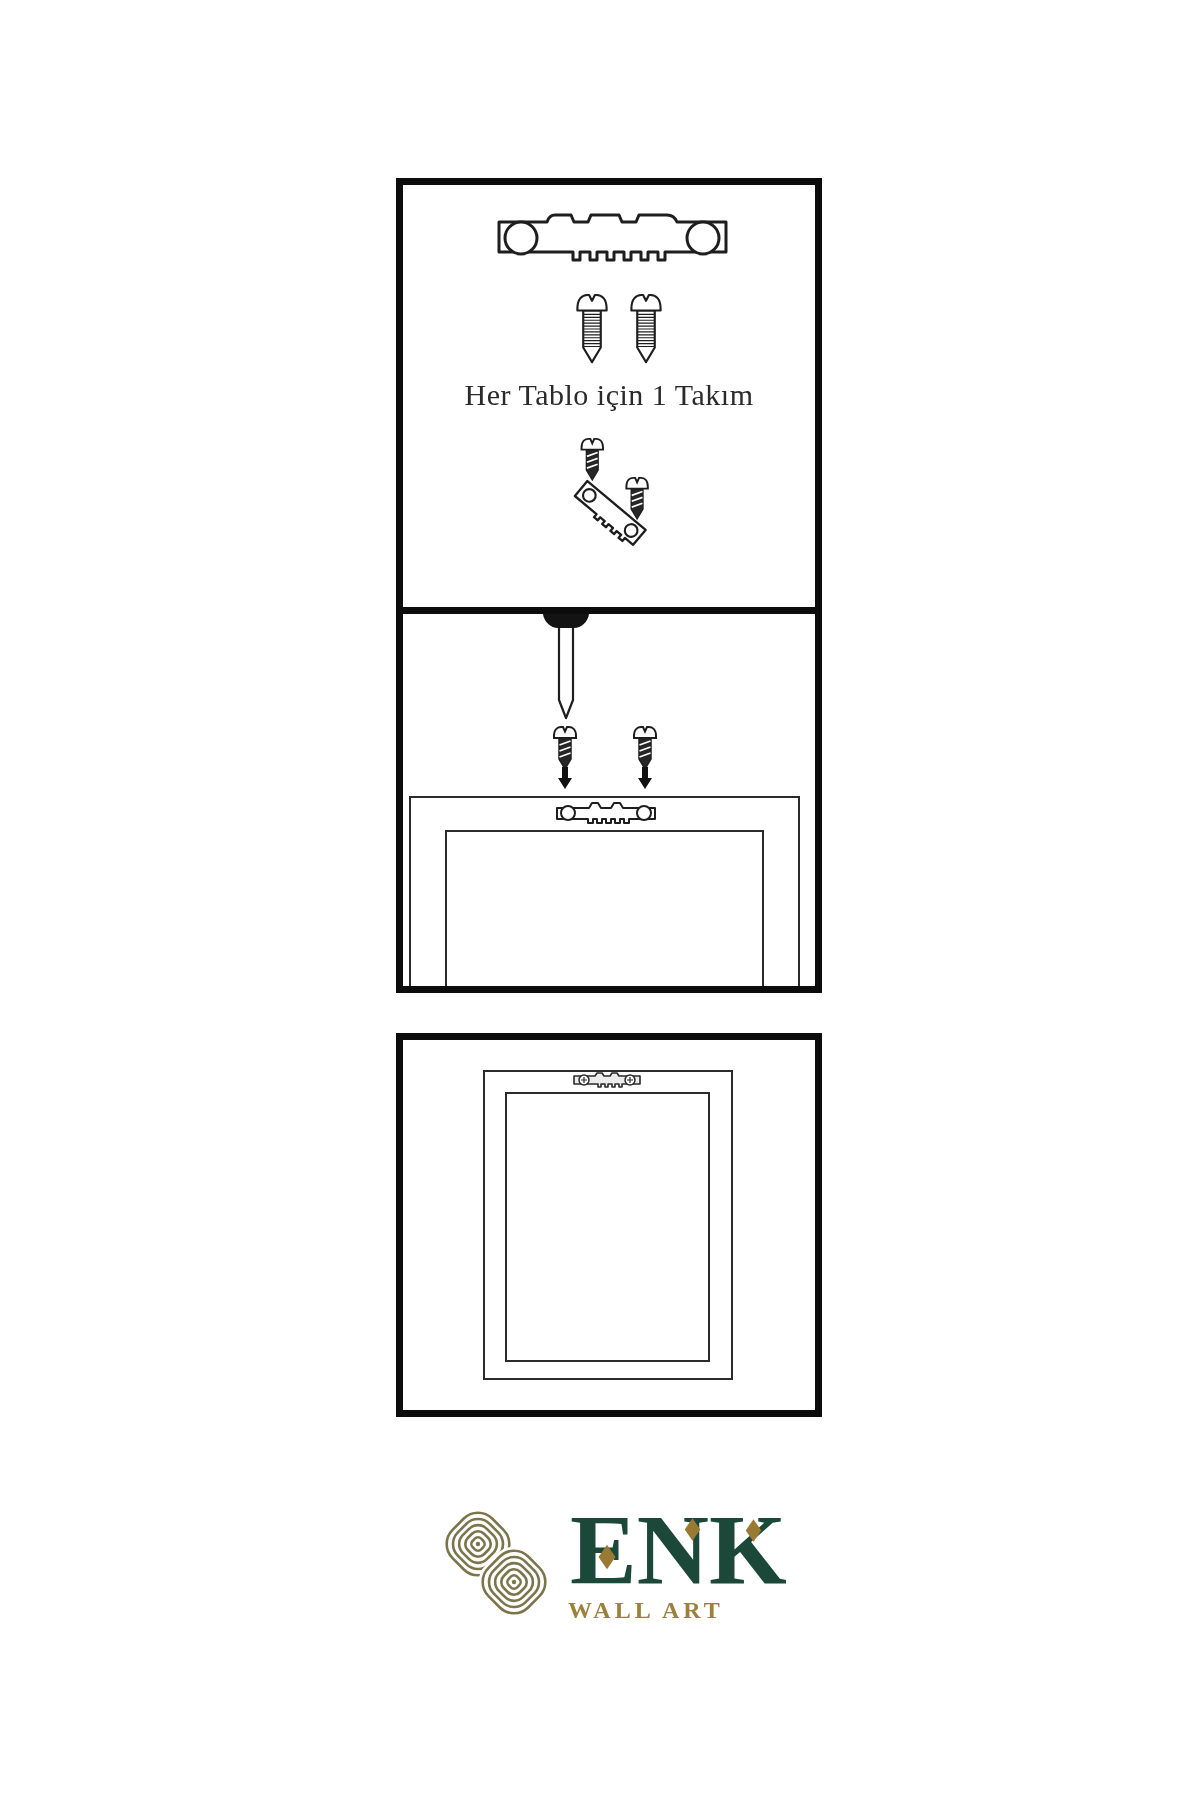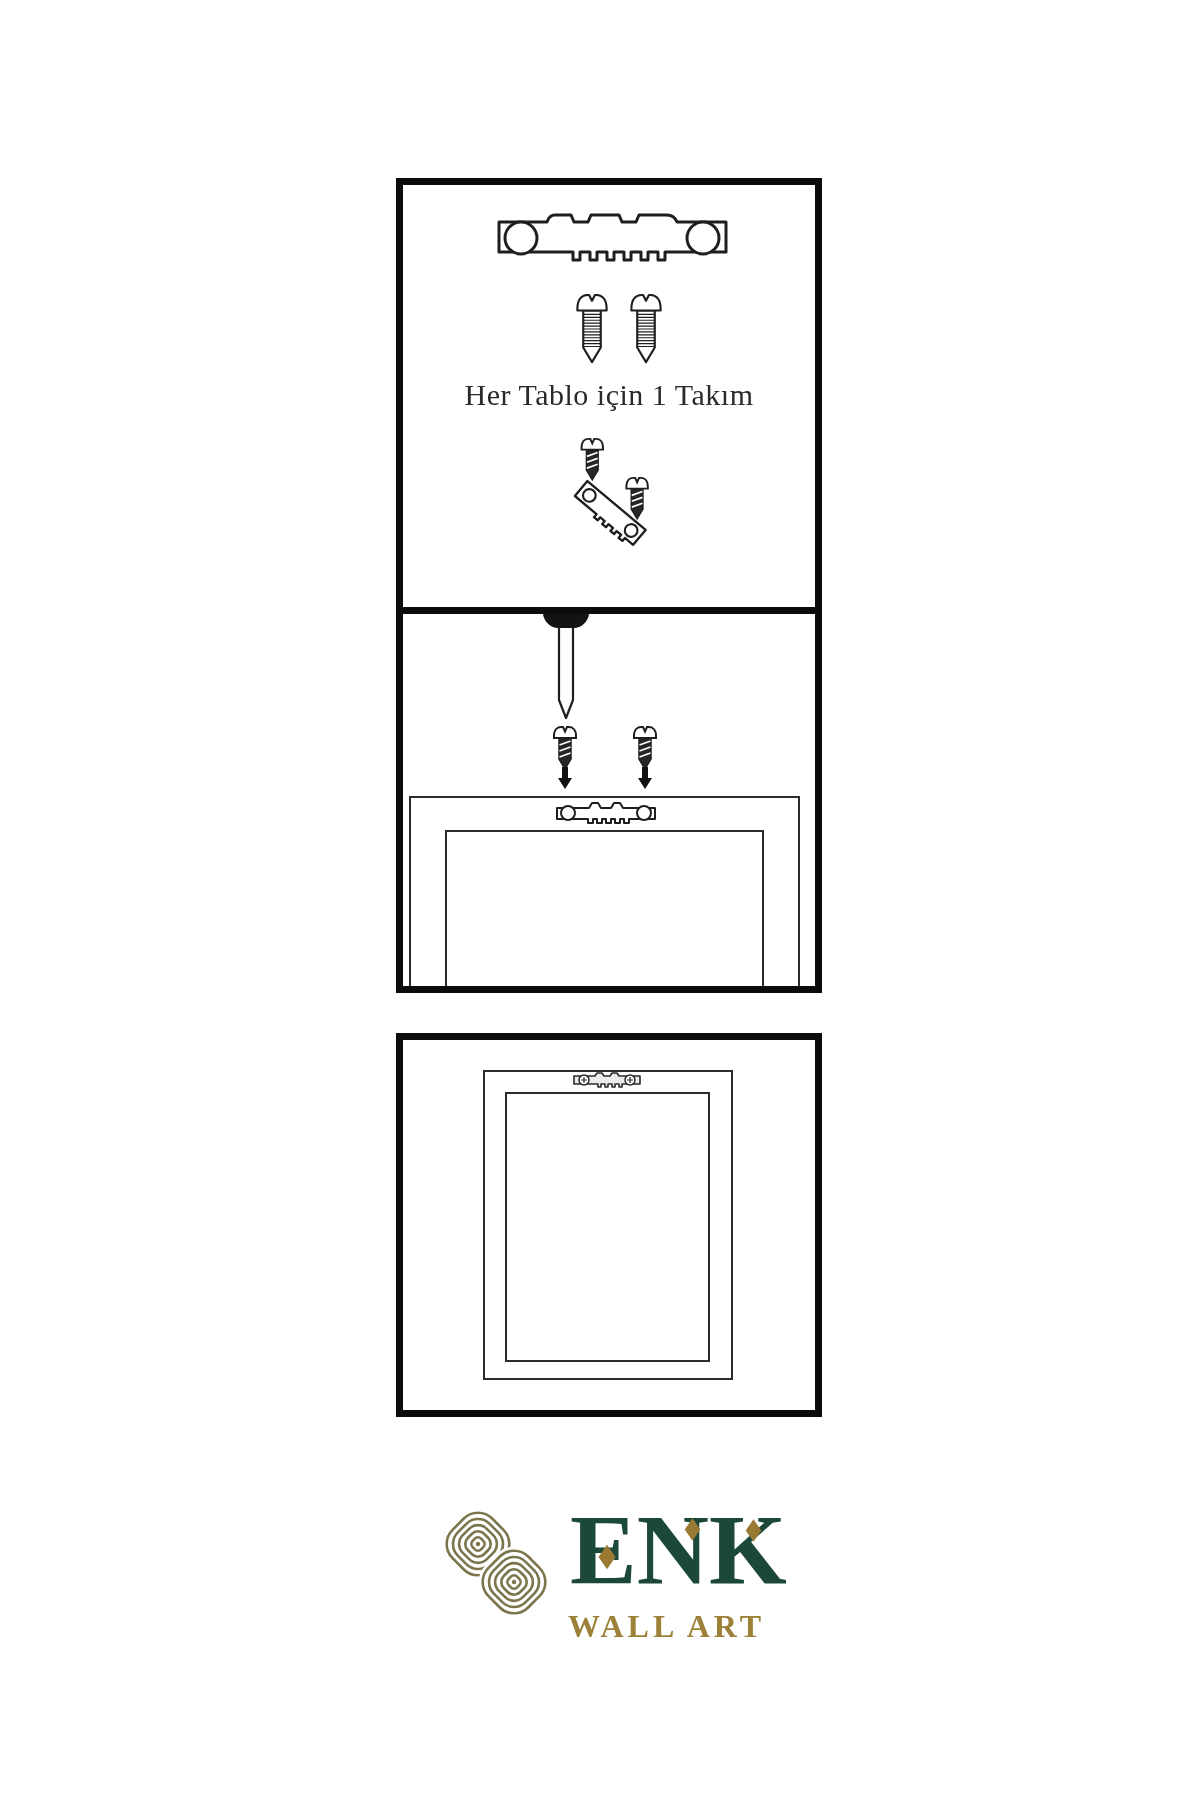--- a/index.html
+++ b/index.html
@@ -22,22 +22,22 @@
   .frame-line{position:absolute;box-sizing:border-box;border:2px solid #2b2b2b;background:#fff;}
   
   .brand{position:absolute;left:570px;top:1500px;width:230px;height:115px;}
   .brand-name{
     font-size:100px;line-height:1;font-weight:bold;color:#1b4839;
     letter-spacing:0px;font-family:"Liberation Serif",serif;
   }
   .dm{position:absolute;background:#9a7a33;width:12px;height:12px;
       transform:scaleY(1.45) rotate(45deg);}
   .brand-tagline{
-    position:absolute;left:568px;top:1597px;font-size:32px;font-weight:bold;
-    letter-spacing:4px;color:#9d8139;font-family:"Liberation Serif",serif;margin-top:11px;
+    position:absolute;left:568px;top:1597px;font-size:24px;font-weight:bold;
+    letter-spacing:4px;color:#9d8139;font-family:"Liberation Serif",serif;
   }
 </style>
 </head>
 <body>
 
 <svg width="0" height="0" style="position:absolute" aria-hidden="true">
   <defs>
     <g id="dark-screw">
       <path d="M7,13 H19 V34 L13,44 L7,34 Z" fill="#262626" stroke="#1e1e1e" stroke-width="1.5"></path>
       <path d="M7.5,20 L18.5,16 M7.5,26 L18.5,22 M7.5,32 L18.5,28" stroke="#ffffff" stroke-width="1.8" fill="none"></path>

